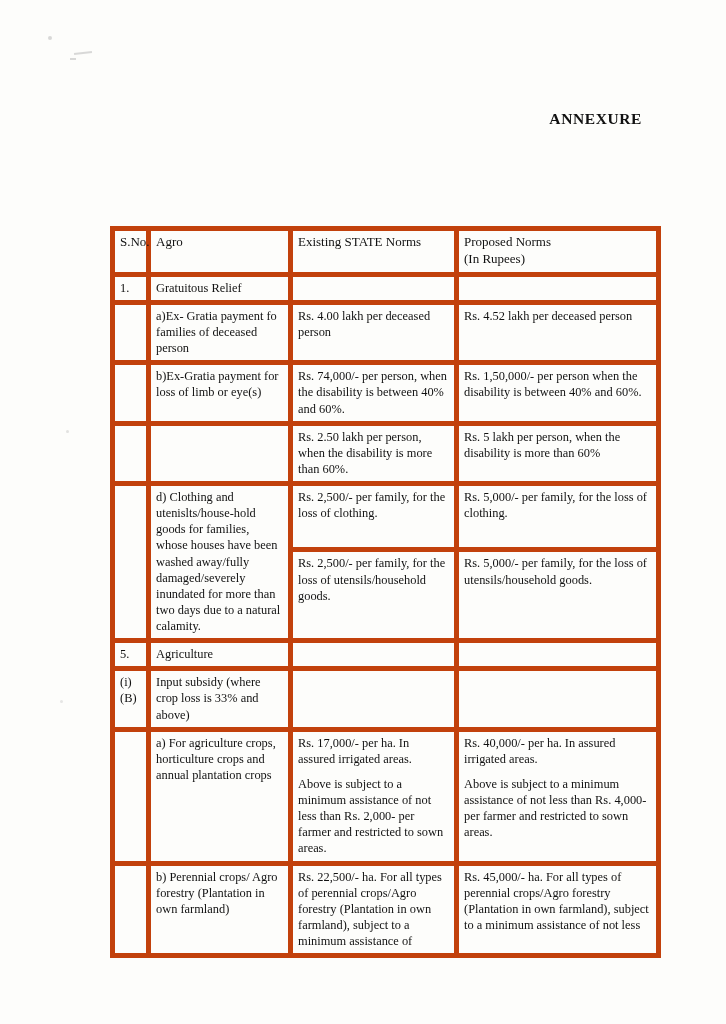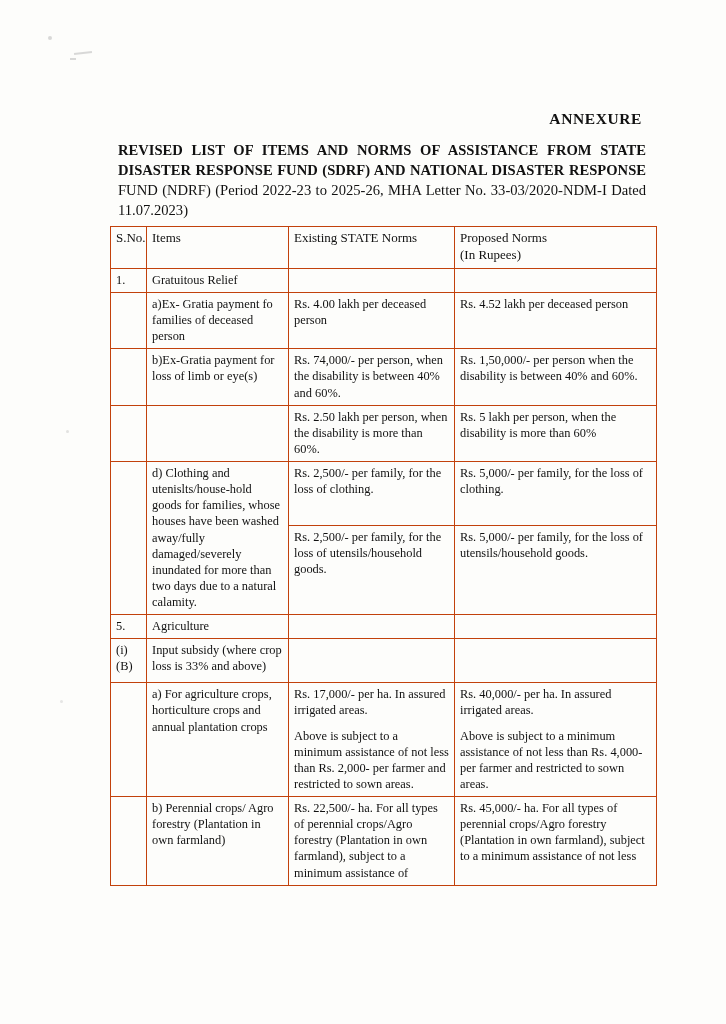--- a/index.html
+++ b/index.html
@@ -57,21 +57,21 @@
     position: absolute;
     left: 110px;
     top: 226px;
     width: 546px;
     border-collapse: collapse;
     font-size: 12.4px;
     line-height: 1.3;
     table-layout: fixed;
   }
   table.norms td, table.norms th {
-    border: 1px solid #c2410c;
+    border: 5px solid #c2410c;
     vertical-align: top;
     padding: 3px 5px 4px 5px;
     text-align: left;
     font-weight: normal;
   }
   col.c1 { width: 36px; }
   col.c2 { width: 142px; }
   col.c3 { width: 166px; }
   col.c4 { width: 202px; }
 
@@ -92,36 +92,32 @@
 <div class="page">
 
   <div class="speck s1"></div>
   <div class="speck s2"></div>
   <div class="speck s3"></div>
   <div class="speck s4"></div>
   <div class="speck s5"></div>
 
   <div class="annexure">ANNEXURE</div>
 
-  <div class="intro">
-    <span class="b">REVISED LIST OF ITEMS AND NORMS OF ASSISTANCE FROM STATE DISASTER RESPONSE FUND (SDRF) AND NATIONAL DISASTER RESPONSE</span>
-    <span>FUND (NDRF) (Period 2022-23 to 2025-26, MHA Letter No. 33-03/2020-NDM-I Dated 11.07.2023)</span>
-  </div>
 
   <table class="norms">
     <colgroup>
       <col class="c1">
         <col class="c2">
         <col class="c3">
         <col class="c4">
     </colgroup>
     <thead>
       <tr>
         <th class="hd">S.No.</th>
-        <th class="hd">Items</th>
+        <th class="hd">Agro</th>
         <th class="hd">Existing STATE Norms</th>
         <th class="hd">
           <span>Proposed Norms</span><br>
           <span>(In Rupees)</span>
         </th>
       </tr>
     </thead>
     <tbody>
       <tr>
         <td>1.</td>

